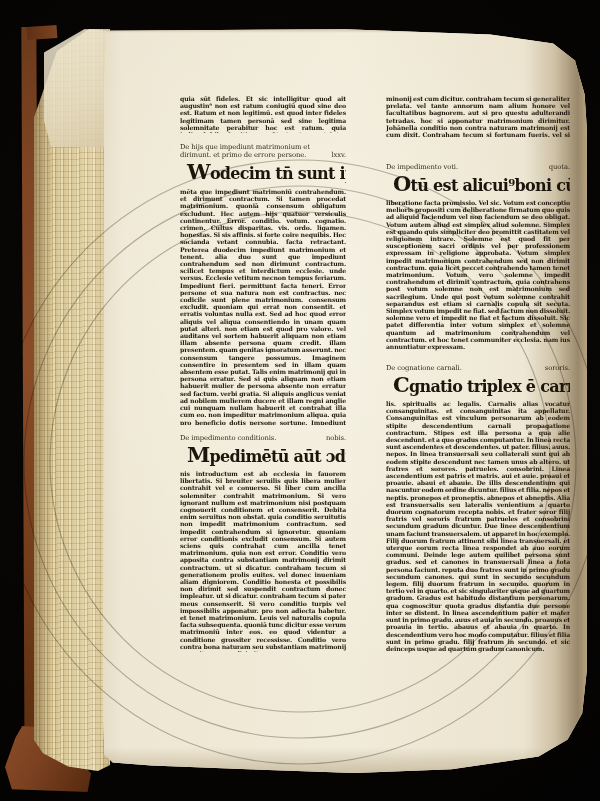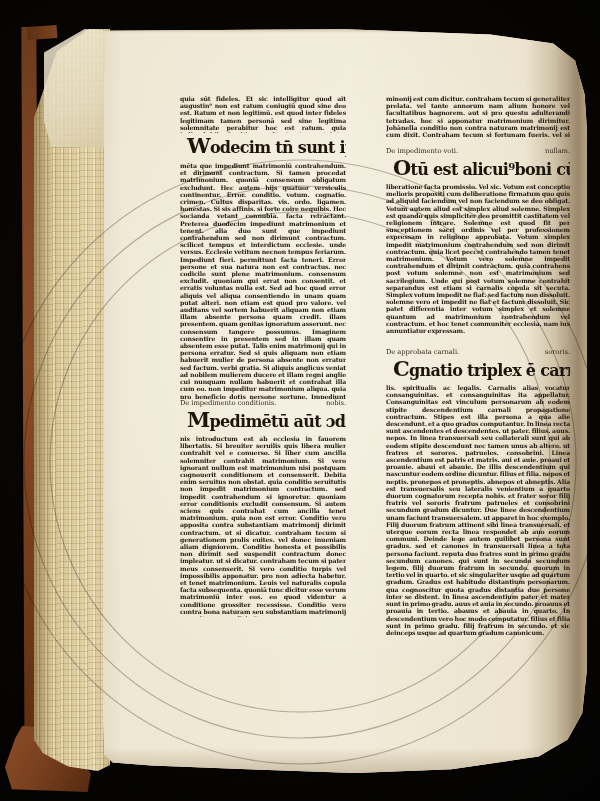--- a/index.html
+++ b/index.html
@@ -51,22 +51,22 @@
   .intro-l{height:38px;}
   .intro-r{height:44px;}
   .b1l{height:237px;margin-top:4px;}
   .b2l{height:182px;margin-top:3px;}
   .b1r{height:157px;margin-top:3px;}
   .b2r{height:262px;margin-top:3px;}
   .rubric{position:relative;font:400 6.8px/8px "DejaVu Serif",serif;color:#33281c;
     letter-spacing:-0.1px;overflow:hidden;}
   .rubric .rubric-num{position:absolute;right:0;bottom:0;}
   .rub-1l{margin-top:10px;height:16px;padding-right:26px;}
-  .rub-2l{height:8px;}
-  .rub-1r{margin-top:8px;height:8px;}
+  .rub-2l{margin-top:9px;height:8px;}
+  .rub-1r{margin-top:24px;height:8px;}
   .rub-2r{margin-top:8px;height:8px;}
   .heading{margin:3px 0 0 0;font:700 16px/20px "DejaVu Serif",serif;color:#1d150c;
     letter-spacing:-0.7px;white-space:nowrap;overflow:hidden;text-indent:7px;}
   .heading .initial{font-size:21px;line-height:20px;}
   
   .watermark{position:absolute;left:0;top:0;mix-blend-mode:multiply;pointer-events:none;}
 </style>
 </head>
 <body>
 
@@ -84,43 +84,47 @@
     <div class="page-bottom-shade"></div>
   </div>
 
   <div class="facing-sliver"></div>
 
   <div class="text-layer">
 
     <div class="col col-left">
       <p class="body-text intro-l">quia sūt fideles. Et sic intelligitur quod ait augustin⁹ non est ratum coniugiū quod sine deo est. Ratum et non legitimū. est quod inter fideles legitimam tamen personā sed sine legitima solemnitate perabitur hoc est ratum. quia indissolubile. Legitimam aūt et ratum est inter fideles. si tamen sit debita solemnitas obseruata.</p>
 
+      <div class="rubric rub-1l">
+        <span>De hijs que impediunt matrimonium et dirimunt. et primo de errore persone.</span>
+        <span class="rubric-num">lxxv.</span>
+      </div>
       <h2 class="heading"><span class="initial">W</span><span>odecim tn̄ sunt ipedi-</span></h2>
       <p class="body-text b1l">mēta que impediunt matrimoniū contrahendum. et dirimunt contractum. Si tamen procedat matrimonium. quoniā consensum obligatum excludunt. Hec autem hijs quatuor versiculis continentur. Error. conditio. votum. cognatio. crimen. Cultus disparitas. vis. ordo. ligamen. honestas. Si sis affinis. si forte coire nequibis. Hec socianda vetant connubia. facta retractant. Preterea duodecim impediunt matrimonium et tenent. alia duo sunt que impediunt contrahendum sed non dirimunt contractum. scilicet tempus et interdictum ecclesie. unde versus. Ecclesie vetitum necnon tempus feriarum. Impediunt fieri. permittunt facta teneri. Error persone et sua natura non est contractus. nec codicile sunt plene matrimonium. consensum excludit. quoniam qui errat non consentit. et erratis voluntas nulla est. Sed ad hoc quod error aliquis vel aliqua consentiendo in unam quam putat alteri. non etiam est quod pro valore. vel auditans vel sortem habuerit aliquam non etiam illam absente persona quam credit. illam presentem. quam genitas ignoratum asserunt. nec consensum tangere possumus. Imaginem consentire in presentem sed in illam quam absentem esse putat. Talis enim matrimonij qui in persona erratur. Sed si quis aliquam non etiam habuerit mulier de persona absente non erratur sed factum. verbi gratia. Si aliquis anglicus veniat ad nobilem mulierem ducere et illam regni anglie cui nunquam nullam habuerit et contrahat illa cum eo. non impeditur matrimonium aliqua. quia pro beneficio dotis persone sortune. Impediunt autem persone facta tenent. Error in primis est. Innocentius tamen et nulli super illam fabule. Ergo benedictum est. Matrimonij autem aqua bonum est.</p>
 
       <div class="rubric rub-2l">
         <span>De impedimento conditionis.</span>
         <span class="rubric-num">nobis.</span>
       </div>
       <h2 class="heading"><span class="initial">M</span><span>pedimētū aūt ɔditio-</span></h2>
       <p class="body-text b2l">nis introductum est ab ecclesia in fauorem libertatis. Si breuiter seruilis quis libera mulier contrahit vel e conuerso. Si liber cum ancilla solemniter contrahit matrimonium. Si vero ignorant nullum est matrimonium nisi postquam cognouerit conditionem et consenserit. Debita enim seruitus non obstat. quia conditio seruitutis non impedit matrimonium contractum. sed impedit contrahendum si ignoretur. quoniam error conditionis excludit consensum. Si autem sciens quis contrahat cum ancilla tenet matrimonium. quia non est error. Conditio vero apposita contra substantiam matrimonij dirimit contractum. ut si dicatur. contraham tecum si generationem prolis euites. vel donec inueniam aliam digniorem. Conditio honesta et possibilis non dirimit sed suspendit contractum donec impleatur. ut si dicatur. contraham tecum si pater meus consenserit. Si vero conditio turpis vel impossibilis apponatur. pro non adiecta habetur. et tenet matrimonium. Leuis vel naturalis copula facta subsequenta. quoniā tunc dicitur esse verum matrimoniū inter eos. eo quod videntur a conditione grossiter recessisse. Conditio vero contra bona naturam seu substantiam matrimonij apposita semper dirimit.</p>
     </div>
 
     <div class="col col-right">
       <p class="body-text intro-r">minonij est cum dicitur. contraham tecum si generaliter prelata. vel tante annorum nam alium honore vel facultatibus bagnorem. aut si pro questu adulterandi tetradas. hoc si apponatur matrimonium dirimitur. Johānella conditio non contra naturam matrimonij est cum dixit. Contraham tecum si fortunam fueris. vel si hominem interficerem. hoc si apponatur infringenda est. vel pro non alicuius habenda est. et tenent sponsalia siue matrimonia.</p>
 
       <div class="rubric rub-1r">
         <span>De impedimento voti.</span>
-        <span class="rubric-num">nullam.</span>
+        <span class="rubric-num">quota.</span>
       </div>
       <h2 class="heading"><span class="initial">O</span><span>tū est alicui⁹boni cū de</span></h2>
       <p class="body-text b1r">liberatione facta promissio. Vel sic. Votum est conceptio melioris propositi cum deliberatione firmatum quo quis ad aliquid faciendum vel non faciendum se deo obligat. Votum autem aliud est simplex aliud solemne. Simplex est quando quis simpliciter deo promittit castitatem vel religionem intrare. Solemne est quod fit per susceptionem sacri ordinis vel per professionem expressam in religione approbata. Votum simplex impedit matrimonium contrahendum sed non dirimit contractum. quia licet peccet contrahendo tamen tenet matrimonium. Votum vero solemne impedit contrahendum et dirimit contractum. quia contrahens post votum solemne non est matrimonium sed sacrilegium. Unde qui post votum solemne contrahit separandus est etiam si carnalis copula sit secuta. Simplex votum impedit ne fiat. sed factum non dissoluit. solemne vero et impedit ne fiat et factum dissoluit. Sic patet differentia inter votum simplex et solemne quantum ad matrimonium contrahendum vel contractum. et hoc tenet communiter ecclesia. nam ius annuntiatur expressam.</p>
 
       <div class="rubric rub-2r">
-        <span>De approbata carnali.</span>
+        <span>De cognatione carnali.</span>
         <span class="rubric-num">sororis.</span>
       </div>
       <h2 class="heading"><span class="initial">C</span><span>gnatio triplex ē carna-</span></h2>
       <p class="body-text b2r">lis. spiritualis ac legalis. Carnalis alias vocatur consanguinitas. et consanguinitas ita appellatur. Consanguinitas est vinculum personarum ab eodem stipite descendentium carnali propagatione contractum. Stipes est illa persona a qua alie descendunt. et a quo gradus computantur. In linea recta sunt ascendentes et descendentes. ut pater. filius. auus. nepos. In linea transuersali seu collaterali sunt qui ab eodem stipite descendunt nec tamen unus ab altero. ut fratres et sorores. patrueles. consobrini. Linea ascendentium est patris et matris. aui et auie. proaui et proauie. abaui et abauie. De illis descendentium qui nascuntur eodem ordine dicuntur. filius et filia. nepos et neptis. pronepos et proneptis. abnepos et abneptis. Alia est transuersalis seu lateralis venientium a quarto duorum cognatorum recepta nobis. et frater soror filij fratris vel sororis fratrum patrueles et consobrini secundum gradum dicuntur. Due linee descendentium unam faciunt transuersalem. ut apparet in hoc exemplo. Filij duorum fratrum attinent sibi linea transuersali. et uterque eorum recta linea respondet ab auo eorum communi. Deinde lege autem quilibet persona sunt gradus. sed et canones in transuersali linea a tota persona faciunt. reputa duo fratres sunt in primo gradu secundum canones. qui sunt in secundo secundum legem. filij duorum fratrum in secundo. quorum in tertio vel in quarto. et sic singulariter usque ad quartum gradum. Gradus est habitudo distantium personarum. qua cognoscitur quota gradus distantia due persone inter se distent. In linea ascendentium pater et mater sunt in primo gradu. auus et auia in secundo. proauus et proauia in tertio. abauus et abauia in quarto. In descendentium vero hoc modo computatur. filius et filia sunt in primo gradu. filij fratrum in secundo. et sic deinceps usque ad quartum gradum canonicum.</p>
     </div>
 
   </div>
 
   <svg class="watermark" width="600" height="801" viewBox="0 0 600 801">
     <g fill="none" stroke="#8f8a7e" stroke-width="1.1" opacity="0.6">

